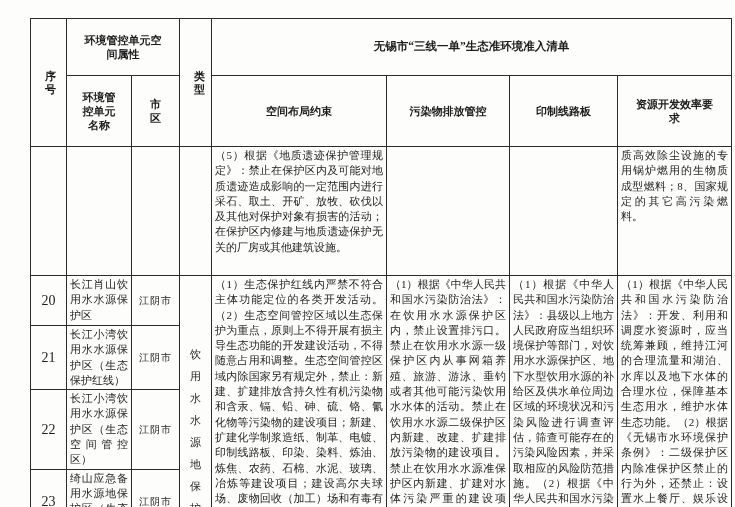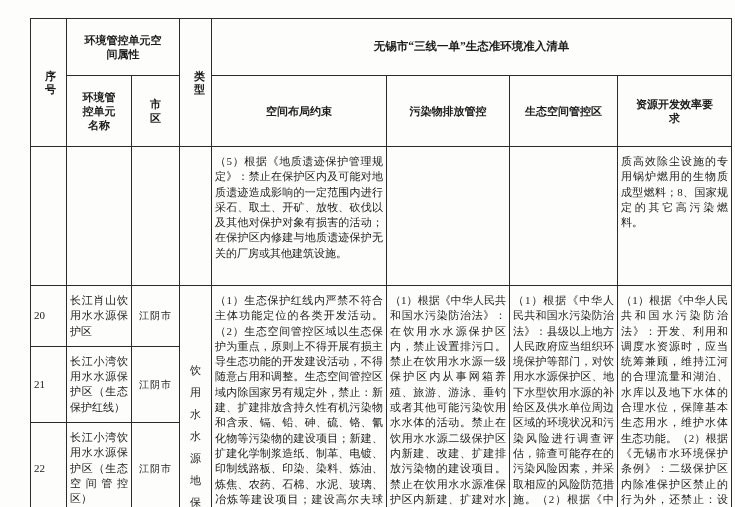--- a/index.html
+++ b/index.html
@@ -8,29 +8,29 @@
     font-family:"Liberation Serif","DejaVu Serif",serif;
     color:#1c1c1c;
   }
   .page{position:relative;width:735px;height:507px;background:#fdfdfc;overflow:hidden;}
   table.doc{
     position:absolute;left:30px;top:18px;width:701px;
     border-collapse:collapse;table-layout:fixed;
   }
   td{
     border:1px solid #2b2b2b;
-    padding:7px 3px;
+    padding:1px 3px;
     font-size:11px;line-height:15.3px;
     vertical-align:top;overflow:hidden;
     word-break:break-all;
   }
   .hdr{font-weight:bold;text-align:center;vertical-align:middle;font-size:11px;line-height:14px;padding:14px;}
   .title-hdr{font-weight:bold;text-align:center;vertical-align:middle;font-size:11.5px;}
   .just{text-align:justify;text-justify:inter-ideograph;}
-  .num{text-align:left;vertical-align:middle;font-size:11px;}
+  .num{text-align:center;vertical-align:middle;font-size:14px;}
   .dist{text-align:center;vertical-align:middle;font-size:10px;letter-spacing:1px;}
   .clip-carry{height:124px;overflow:hidden;}
   .clip-merged{height:272px;overflow:hidden;}
   .clip-name24{height:36px;overflow:hidden;}
   .vhead{width:1em;margin:0 auto;text-align:right;line-height:13px;font-weight:bold;}
   .vtype{width:1em;margin:66px auto 0;text-align:center;line-height:22px;font-size:11px;}
   .pageno{position:absolute;left:0;right:0;top:477px;text-align:center;font-size:11px;color:#222;}
   tr.hr1{height:22px;} tr.hr2{height:24px;margin-left:20px;}
   tr.carry{height:129px;}
   tr.r20{height:50px;} tr.r21{height:62px;} tr.r22{height:77px;}
@@ -63,21 +63,21 @@
         <div class="vhead">类型</div>
       </td>
       <td class="title-hdr" colspan="4">无锡市“三线一单”生态准环境准入清单</td>
     </tr>
 
     <tr class="hr2">
       <td class="hdr">环境管控单元名称</td>
       <td class="hdr">市区</td>
       <td class="hdr">空间布局约束</td>
       <td class="hdr">污染物排放管控</td>
-      <td class="hdr">生态空间管控区</td>
+      <td class="hdr">印制线路板</td>
       <td class="hdr">资源开发效率要求</td>
     </tr>
 
     <tr class="carry">
       <td></td>
       <td></td>
       <td></td>
       <td></td>
       <td class="just">
         <div class="clip-carry">（5）根据《地质遗迹保护管理规定》：禁止在保护区内及可能对地质遗迹造成影响的一定范围内进行采石、取土、开矿、放牧、砍伐以及其他对保护对象有损害的活动；在保护区内修建与地质遗迹保护无关的厂房或其他建筑设施。</div>

